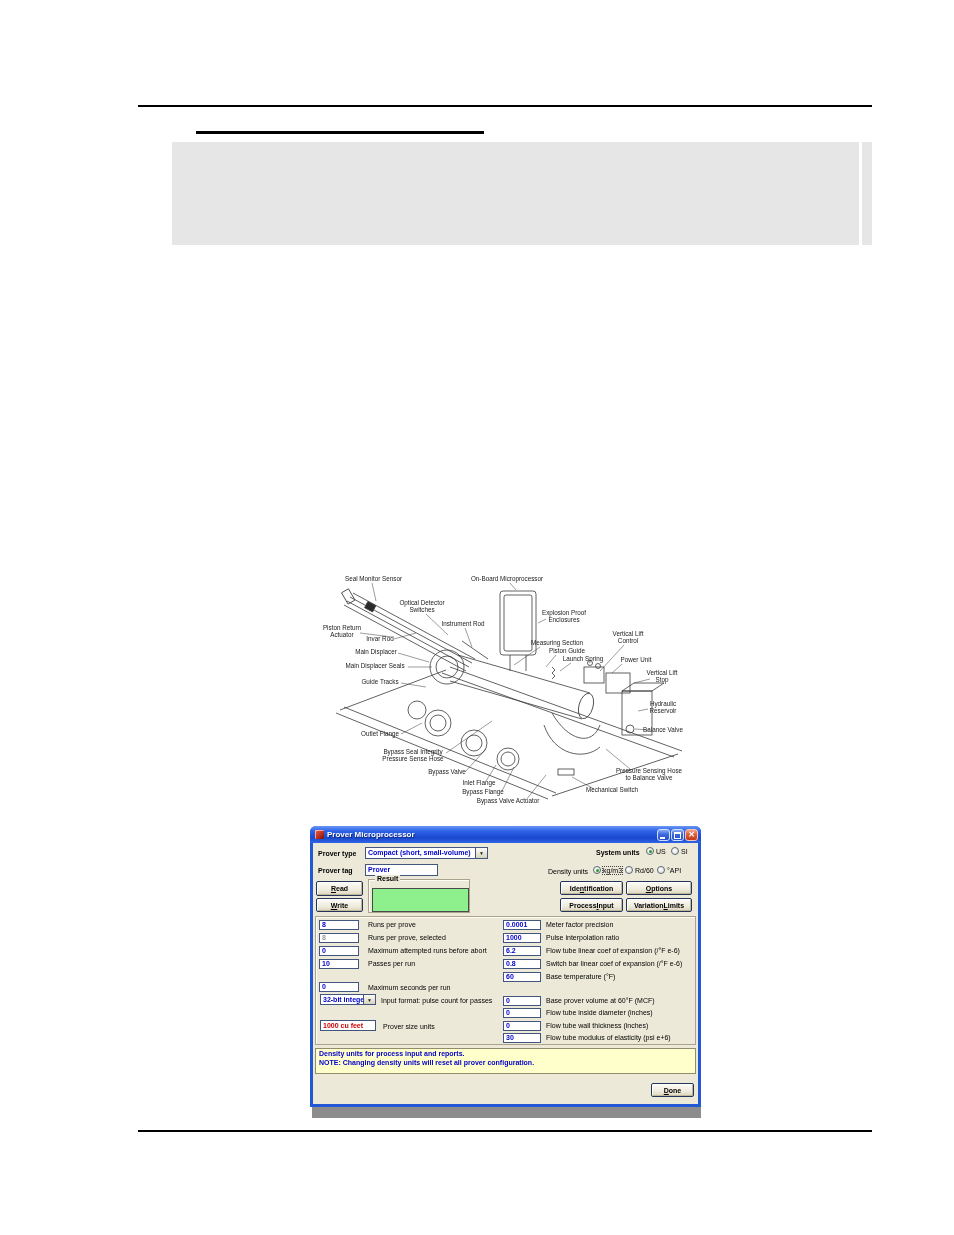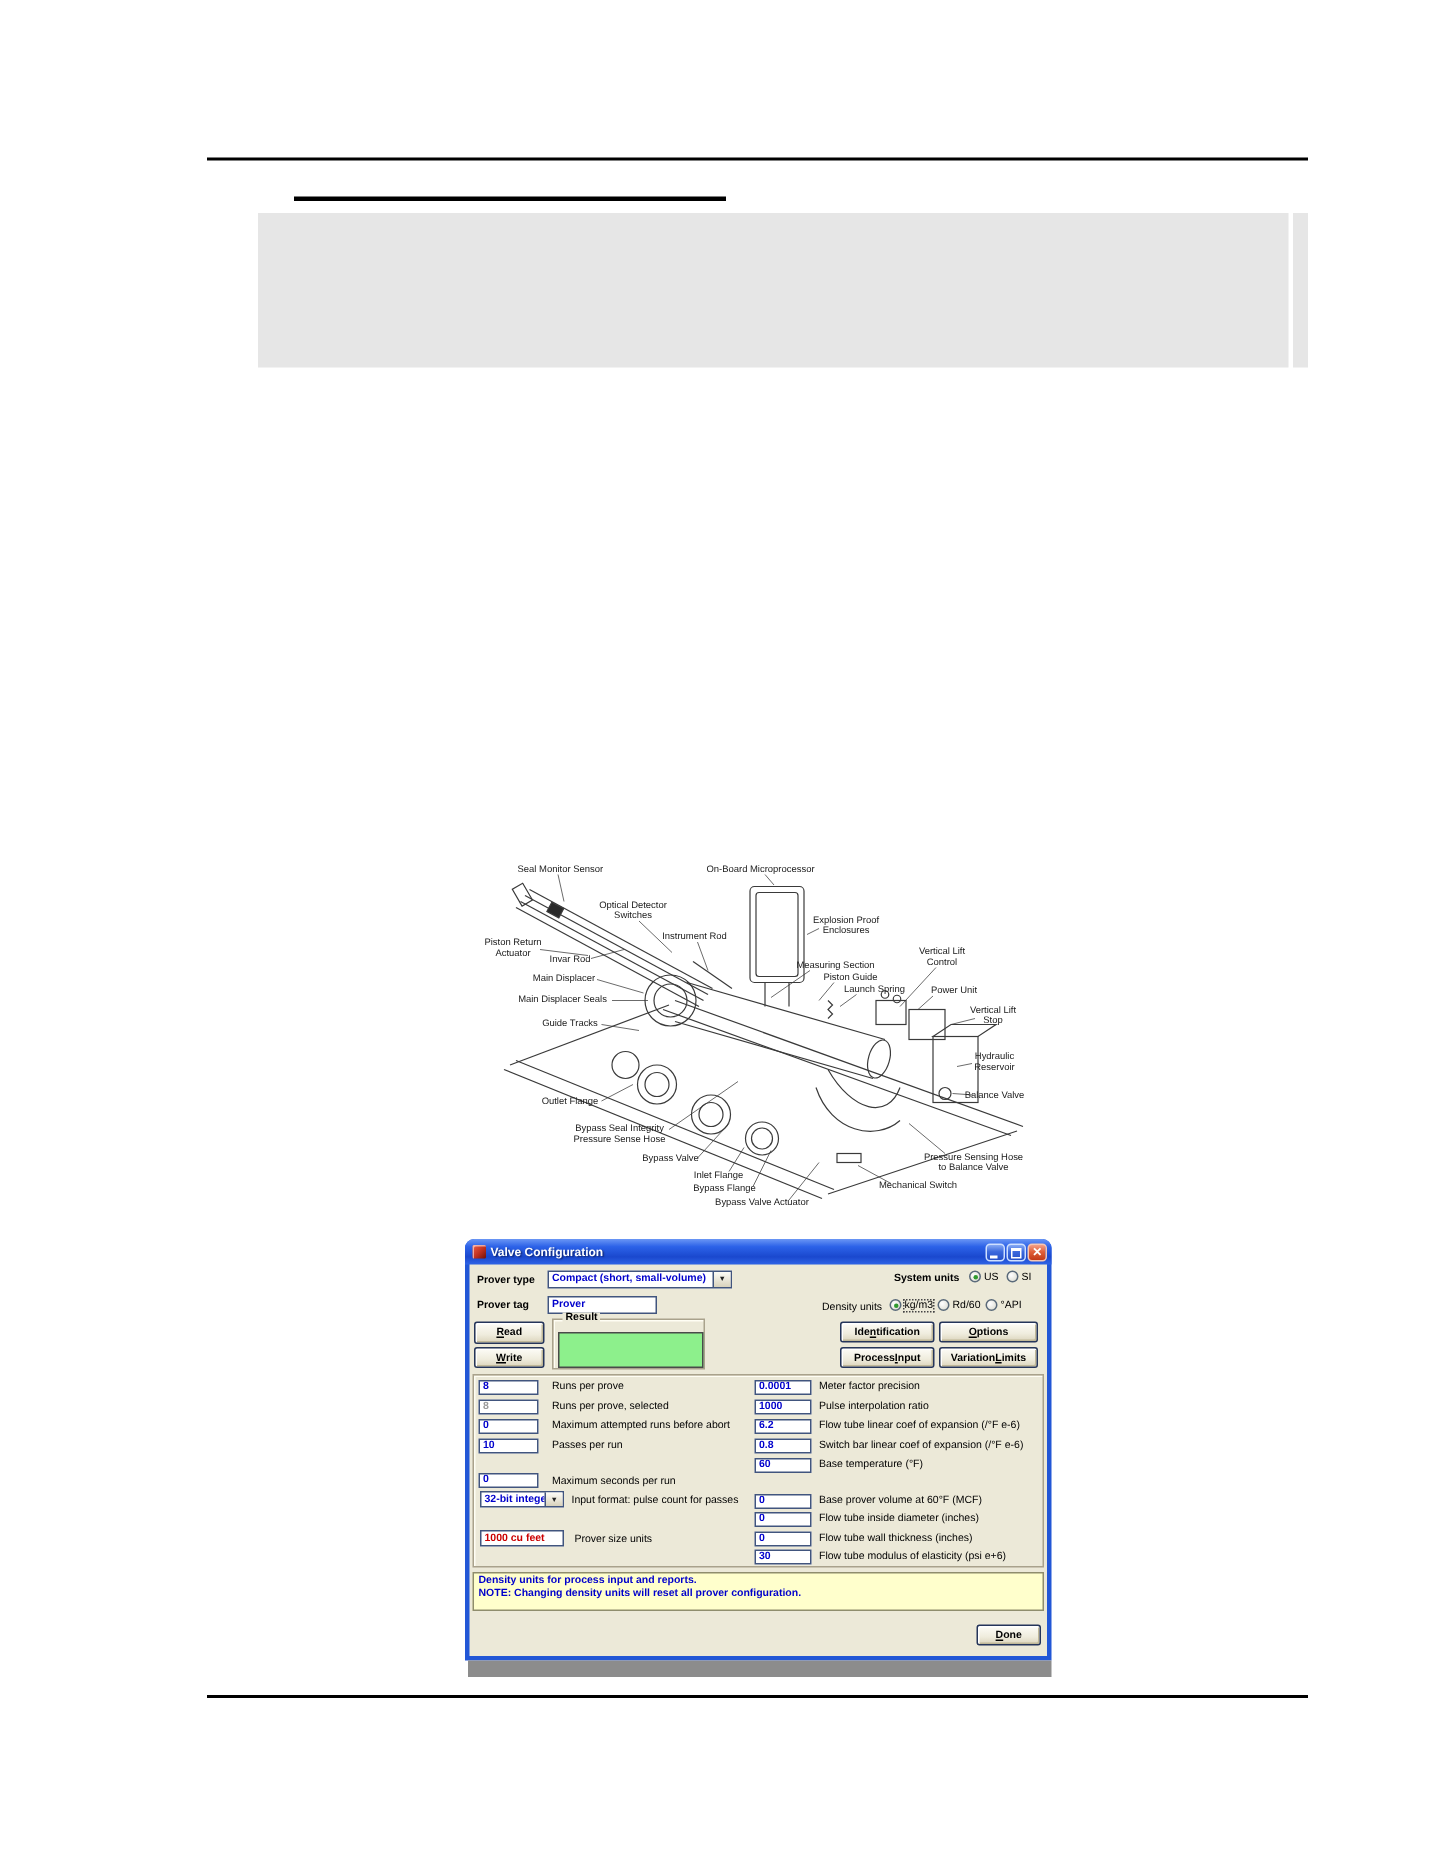--- a/index.html
+++ b/index.html
@@ -194,21 +194,21 @@
           <text x="183" y="231" text-anchor="middle"><tspan x="183" dy="0">Bypass Flange</tspan></text>
           <line x1="226" y1="237" x2="246" y2="212"></line>
           <text x="208" y="240" text-anchor="middle"><tspan x="208" dy="0">Bypass Valve Actuator</tspan></text>
         </g>
     </svg>
   </div>
 
   <div id="dialog">
     <div class="titlebar">
       <div class="appicon"></div>
-      <span class="title-text">Valve Configuration</span>
+      <span class="title-text">Prover Microprocessor</span>
       <button class="wbtn wbtn-min"></button>
       <button class="wbtn wbtn-max"></button>
       <button class="wbtn wbtn-close"></button>
     </div>
     <div class="client">
 
       <span class="lbl" style="left:5px;top:7px;">Prover type</span>
       <div class="combo" style="left:52px;top:4px;width:123px;height:12px;">
         <span class="ctxt">Compact (short, small-volume)</span>
         <span class="carr">▼</span>

